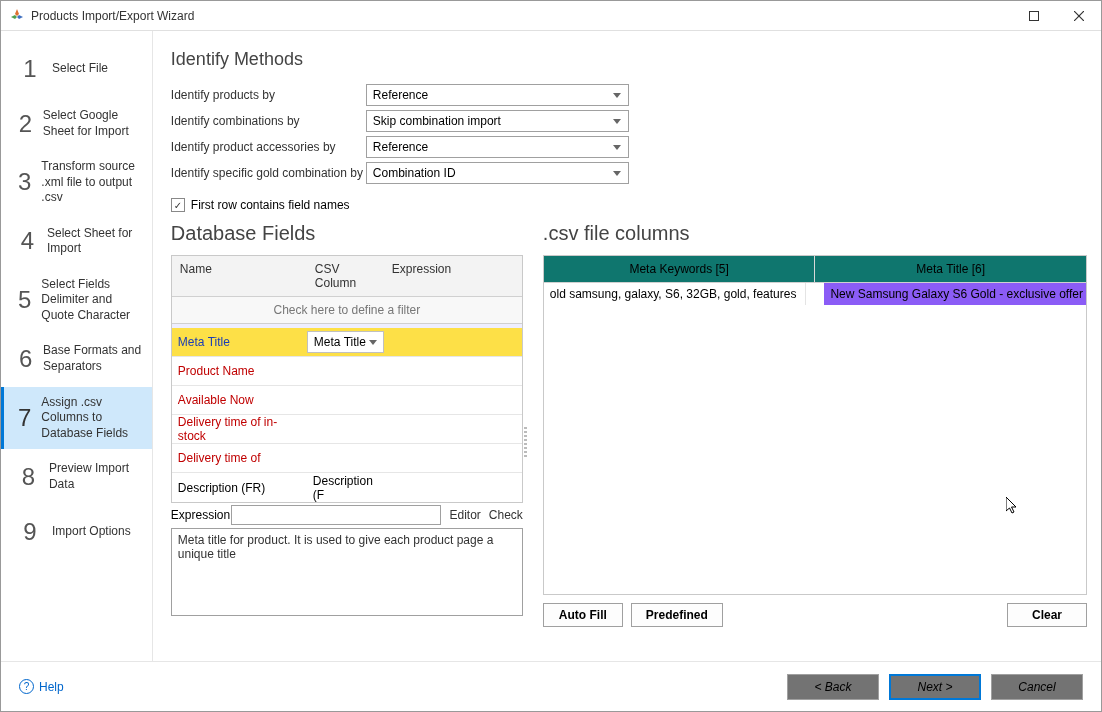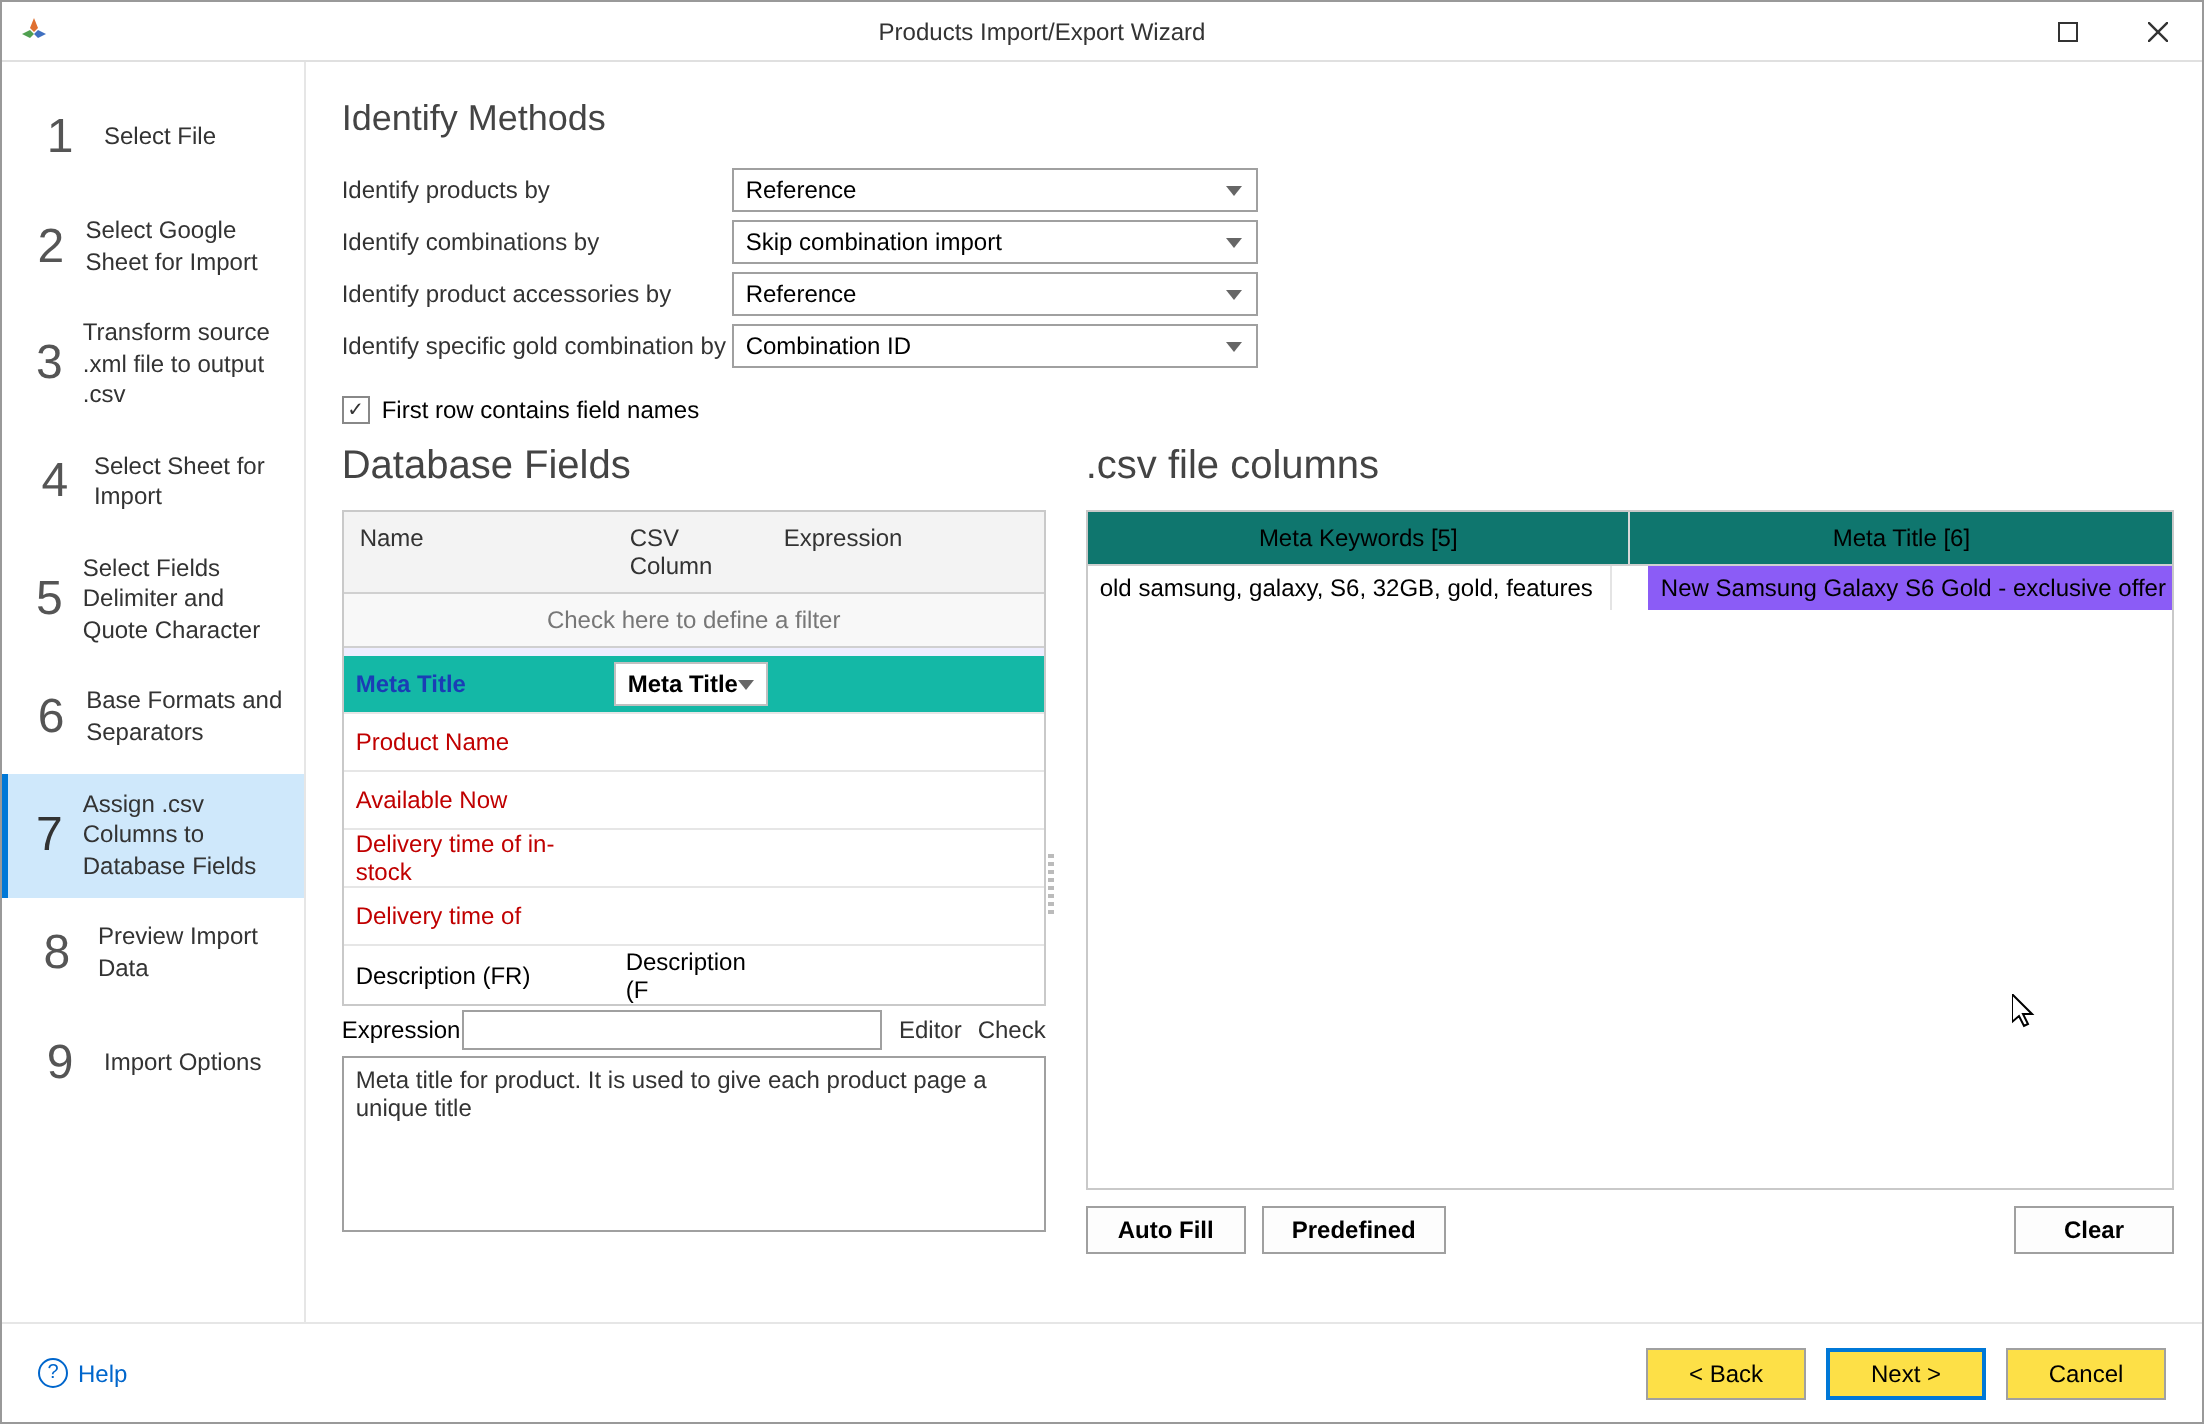--- a/index.html
+++ b/index.html
@@ -1,17 +1,17 @@
 <!DOCTYPE html>
 <html><head>
 <meta charset="utf-8">
 <style>
 * { box-sizing: border-box; margin: 0; padding: 0; font-family: "Segoe UI", Tahoma, sans-serif; font-size: 12px; }
 body { background: #fff; width: 1102px; height: 712px; overflow: hidden; position: relative; border: 1px solid #999; }
-.titlebar { height: 30px; display: flex; align-items: center; padding: 0 0 0 8px; border-bottom: 1px solid #e0e0e0; text-align: center; }
+.titlebar { height: 30px; display: flex; align-items: center; padding: 0 0 0 8px; border-bottom: 1px solid #e0e0e0; }
 .titlebar .app-icon { width: 16px; height: 16px; margin-right: 6px; }
 .titlebar .title { flex: 1; color: #333; }
 .titlebar .win-btn { width: 45px; height: 29px; display: flex; align-items: center; justify-content: center; color: #333; cursor: pointer; }
 
 .content { display: flex; height: 630px; }
 .sidebar { width: 225px; background: #fff; border-right: 1px solid #e6e6e6; padding-top: 10px; }
 .step { display: flex; align-items: center; padding: 8px 8px 8px 14px; min-height: 55px; cursor: pointer; border-left: 3px solid transparent; }
 .step.active { background: #cfe8fb; border-left: 3px solid #0078d7; }
 .step-num { font-size: 24px; font-weight: 300; color: #555; width: 24px; text-align: center; margin-right: 10px; font-family: "Segoe UI Light","Segoe UI",sans-serif; }
 .step.active .step-num { color: #333; }
@@ -37,21 +37,21 @@
 .db-header { display: flex; background: #f3f3f3; border-bottom: 1px solid #d0d0d0; }
 .db-header .col { padding: 6px 8px; color: #333; }
 .colA { width: 135px; }
 .colB { width: 77px; }
 .colC { flex: 1; }
 .db-filter { text-align: center; padding: 6px; color: #777; border-bottom: 1px solid #d0d0d0; cursor: text; background:#f8f8f8;}
 .db-row { display: flex; align-items: center; border-bottom: 1px solid #e6e6e6; height: 29px; }
 .db-row .cA { width: 135px; padding: 0 6px; }
 .db-row .cB { width: 77px; padding: 0 6px; position: relative; }
 .db-row .cC { flex: 1; padding: 0 6px; }
-.db-row.selected { background: #14b8a6; font-weight: bold; }
+.db-row.selected { background: #fde047; }
 .db-row.selected .cA { color: #1a3db5; }
 .db-row .red { color: #c00000; }
 .db-row .cB.has-dd { border: 1px solid #c0c0c0; height: 22px; margin: 3px 0; display: flex; align-items: center; background:#fff; }
 .db-row .cB.has-dd::after { content: ""; position: absolute; right: 6px; top: 8px; border-left: 4px solid transparent; border-right: 4px solid transparent; border-top: 5px solid #666; }
 
 .expr-row { display: flex; align-items: center; margin-top: 2px; }
 .expr-row .lbl2 { width: 60px; }
 .expr-row input { flex: 1; height: 20px; border: 1px solid #a0a0a0; padding: 0 4px; }
 .expr-row .lnk { margin-left: 8px; color: #333; cursor: pointer; }
 .desc-box { border: 1px solid #a0a0a0; height: 88px; margin-top: 3px; padding: 4px 6px; color: #333; overflow: auto; }
@@ -68,21 +68,21 @@
 .bot-btns .spacer { flex: 1; }
 .btn { min-width: 80px; height: 24px; border: 1px solid #a0a0a0; background: #fdfdfd; display: flex; align-items: center; justify-content: center; cursor: pointer; padding: 0 14px; font-weight: bold; }
 
 .splitter { width: 6px; display:flex; align-items:center; justify-content:center; cursor: col-resize; }
 .splitter .grip { width: 3px; height: 30px; background: repeating-linear-gradient(#bbb 0 2px, transparent 2px 4px); }
 
 .footer { position: absolute; bottom: 0; left: 0; right: 0; height: 50px; border-top: 1px solid #e6e6e6; display: flex; align-items: center; padding: 0 18px; background: #fff; }
 .help { display: flex; align-items: center; color: #0066cc; cursor: pointer; }
 .help-ico { width: 15px; height: 15px; border: 1.5px solid #0066cc; border-radius: 50%; display: flex; align-items: center; justify-content: center; font-size: 10px; margin-right: 5px; color: #0066cc; }
 .footer .spacer { flex: 1; }
-.footer .fbtn { width: 80px; height: 26px; border: 1px solid #a0a0a0; background: #fde047; display: flex; align-items: center; justify-content: center; cursor: pointer; margin-left: 10px; }
+.footer .fbtn { width: 92px; height: 26px; border: 1px solid #a0a0a0; background: #737373; display: flex; align-items: center; justify-content: center; cursor: pointer; margin-left: 10px; font-style: italic; }
 .footer .fbtn.default { border: 1px solid #0078d7; box-shadow: inset 0 0 0 1px #0078d7; }
 
 .cursor { position: absolute; left: 1005px; top: 496px; pointer-events: none; }
 </style>
 </head>
 <body>
 
 <div class="titlebar">
   <svg class="app-icon" viewBox="0 0 16 16">
       <path d="M8 1 L10 6 L8 8 L6 6 Z" fill="#e07030"></path>

